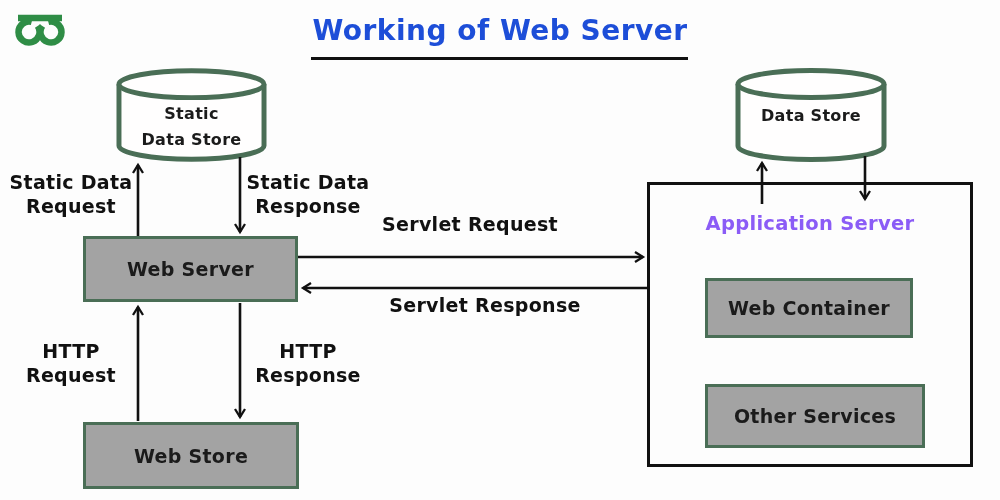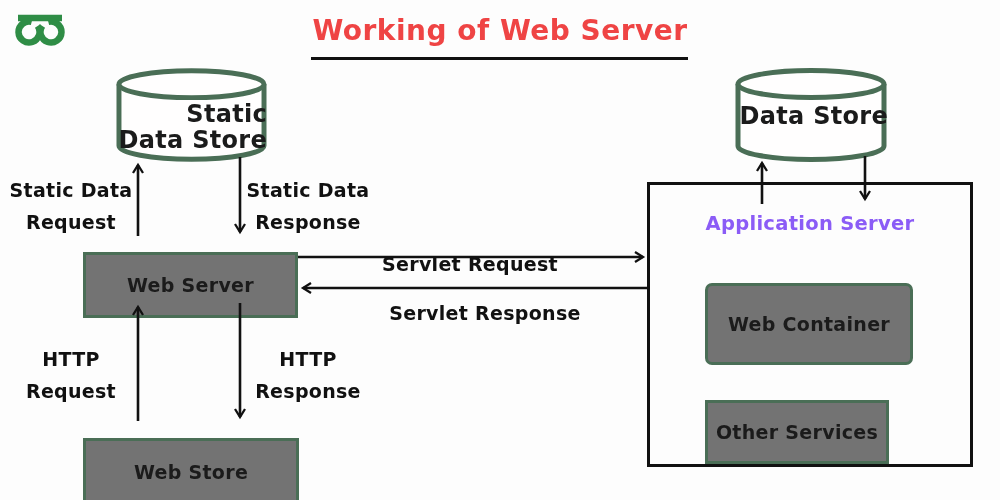--- a/index.html
+++ b/index.html
@@ -15,63 +15,62 @@
   .abs { position: absolute; }
 
   
   .title {
     left: 0; top: 14; width: 1000px;
     top: 14px;
     text-align: center;
     font-size: 28px;
     font-weight: 700;
     letter-spacing: 0.5px;
-    color: #ef4444;
+    color: #1d4ed8;
   }
   .title-underline {
     left: 311px; top: 57px; width: 377px; height: 3px;
     background: #111;
   }
 
   
   .node-box {
     border: 3px solid #4a6e56;
-    background: #737373;
+    background: #a3a3a3;
     display: flex; align-items: center; justify-content: center;
     font-size: 19px; font-weight: 600; color: #1b1b1b;
     letter-spacing: 0.3px;
-    margin-top: 16px;
   }
   .container-box {
     border: 3px solid #111;
     background: transparent;
   }
   .container-label {
     text-align: center;
     font-size: 19.5px; font-weight: 600; color: #8b5cf6;
     letter-spacing: 0.3px;
   }
 
   
   .cyl-label {
-    text-align: right;
-    font-size: 24px; font-weight: 600;
+    text-align: center;
+    font-size: 16px; font-weight: 600;
     line-height: 26px; color: #1b1b1b;
     letter-spacing: 0.3px;
   }
   .cyl-label span { display: block; }
 
   
   .edge-label {
     text-align: center;
     font-size: 19px; font-weight: 600;
     line-height: 24px; color: #111;
     letter-spacing: 0.3px;
   }
-  .edge-label span { display: block; margin-top: 8px; }
+  .edge-label span { display: block; }
 
   svg.overlay { left: 0; top: 0; pointer-events: none; }
 </style>
 </head>
 <body>
 
 <svg class="abs" style="left:13px; top:8px;" width="54" height="38" viewBox="0 0 52 38">
   <g stroke="#2f8d46" stroke-width="6.5" fill="none">
     <line x1="4" y1="10" x2="48" y2="10"></line>
     <path d="M 23.6 18 A 10.5 10.5 0 1 1 17.7 13.9"></path>
@@ -103,25 +102,25 @@
 <div class="abs container-label" style="left:647px; top:212px; width:326px;">Application Server</div>
 
 <div class="abs node-box" style="left:83px; top:236px; width:215px; height:66px;">
   <span>Web Server</span>
 </div>
 
 <div class="abs node-box" style="left:83px; top:422px; width:216px; height:67px;">
   <span>Web Store</span>
 </div>
 
-<div class="abs node-box" style="left:705px; top:267px; width:208px; height:82px;border-radius:7px;">
+<div class="abs node-box" style="left:705px; top:278px; width:208px; height:60px;">
   <span>Web Container</span>
 </div>
 
-<div class="abs node-box" style="left:705px; top:384px; width:184px; height:64px;">
+<div class="abs node-box" style="left:705px; top:384px; width:220px; height:64px;">
   <span>Other Services</span>
 </div>
 
 <svg class="abs overlay" width="1000" height="500" viewBox="0 0 1000 500">
   <defs>
     <marker id="ah" markerUnits="userSpaceOnUse" markerWidth="16" markerHeight="16" refX="10" refY="7" orient="auto">
       <path d="M2,2 L10,7 L2,12" fill="none" stroke="#111" stroke-width="2.3"></path>
     </marker>
   </defs>
   <g stroke="#111" stroke-width="2.6" fill="none">
@@ -139,21 +138,21 @@
 <div class="abs edge-label" style="left:6px; top:170px; width:130px;">
   <span>Static Data</span>
   <span>Request</span>
 </div>
 
 <div class="abs edge-label" style="left:243px; top:170px; width:130px;">
   <span>Static Data</span>
   <span>Response</span>
 </div>
 
-<div class="abs edge-label" style="left:350px; top:244px; width:240px;">
+<div class="abs edge-label" style="left:350px; top:212px; width:240px;">
   <span>Servlet Request</span>
 </div>
 
 <div class="abs edge-label" style="left:365px; top:293px; width:240px;">
   <span>Servlet Response</span>
 </div>
 
 <div class="abs edge-label" style="left:6px; top:339px; width:130px;">
   <span>HTTP</span>
   <span>Request</span>

